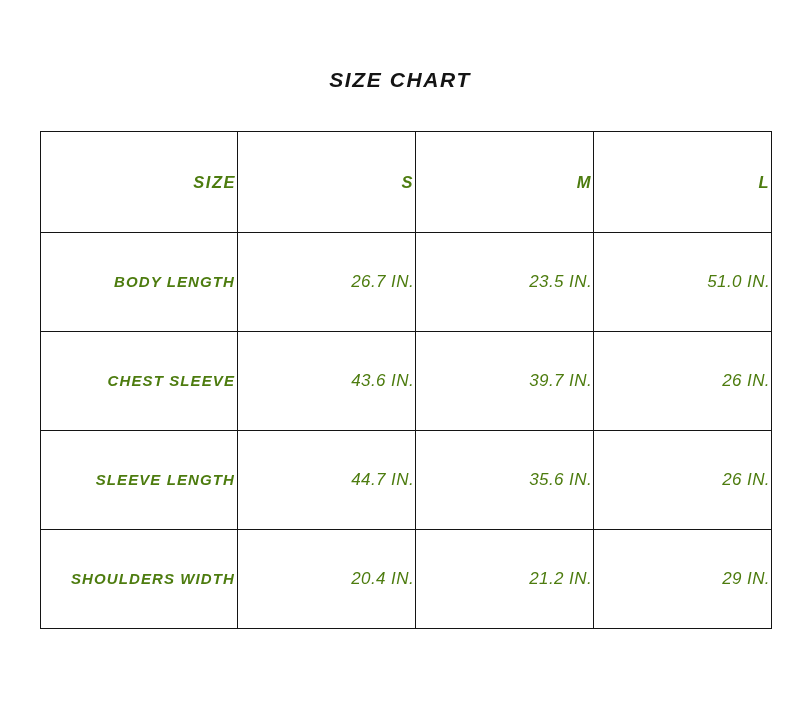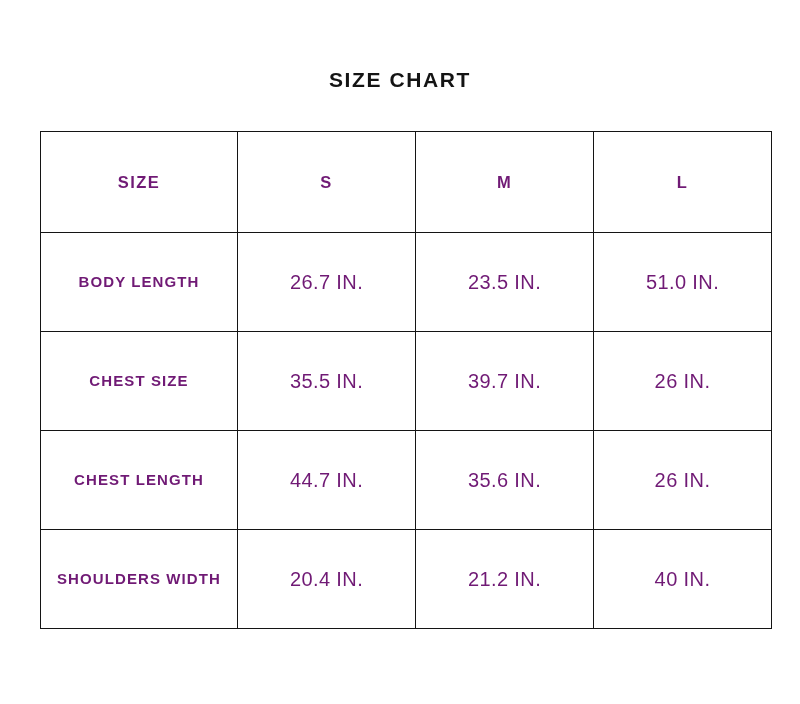--- a/index.html
+++ b/index.html
@@ -12,20 +12,21 @@
     background: #ffffff;
     font-family: "Liberation Sans", sans-serif;
     color: #1a1a1a;
     overflow: hidden;
   }
   .page {
     position: relative;
     width: 768px;
     height: 704px;
     box-sizing: border-box;
+    font-style: italic;
   }
   .chart-title {
     position: absolute;
     top: 68px;
     left: 0;
     width: 800px;
     text-align: center;
     font-size: 21px;
     font-weight: bold;
     letter-spacing: 1.6px;
@@ -34,45 +35,45 @@
   .size-table {
     position: absolute;
     top: 131px;
     left: 40px;
     width: 720px;
     border-collapse: collapse;
     table-layout: fixed;
   }
   .size-table td {
     border: 1.6px solid #141414;
-    text-align: center;
+    text-align: right;
     vertical-align: middle;
-    color: #701a75;
+    color: #4d7c0f;
   }
   .size-table .col-label { width: 194px; }
   .size-table .col-val { width: 175px; }
 
   .header-row td {
     height: 98px;
     font-size: 16.5px;
     font-weight: bold;
     letter-spacing: 1.5px;
   }
   .body-row td {
     height: 96px;
   }
   .row-label {
     font-size: 15px;
     font-weight: bold;
     letter-spacing: 1.1px;
     line-height: 1.35;
-    padding: 0 10px;
+    padding: 0 2px;
   }
   .row-value {
-    font-size: 20px;
+    font-size: 17px;
     font-weight: normal;
     letter-spacing: 0.4px;
   }
 </style>
 </head>
 <body>
 
 <div class="page">
 
   <div class="chart-title">SIZE CHART</div>
@@ -87,35 +88,35 @@
       </tr>
 
       <tr class="body-row">
         <td class="col-label row-label">BODY LENGTH</td>
         <td class="col-val row-value">26.7 IN.</td>
         <td class="col-val row-value">23.5 IN.</td>
         <td class="col-val row-value">51.0 IN.</td>
       </tr>
 
       <tr class="body-row">
-        <td class="col-label row-label">CHEST SIZE</td>
-        <td class="col-val row-value">35.5 IN.</td>
+        <td class="col-label row-label">CHEST SLEEVE</td>
+        <td class="col-val row-value">43.6 IN.</td>
         <td class="col-val row-value">39.7 IN.</td>
         <td class="col-val row-value">26 IN.</td>
       </tr>
 
       <tr class="body-row">
-        <td class="col-label row-label">CHEST LENGTH</td>
+        <td class="col-label row-label">SLEEVE LENGTH</td>
         <td class="col-val row-value">44.7 IN.</td>
         <td class="col-val row-value">35.6 IN.</td>
         <td class="col-val row-value">26 IN.</td>
       </tr>
 
       <tr class="body-row">
         <td class="col-label row-label">SHOULDERS WIDTH</td>
         <td class="col-val row-value">20.4 IN.</td>
         <td class="col-val row-value">21.2 IN.</td>
-        <td class="col-val row-value">40 IN.</td>
+        <td class="col-val row-value">29 IN.</td>
       </tr>
     </tbody>
   </table>
 
 </div>
 
 </body></html>

